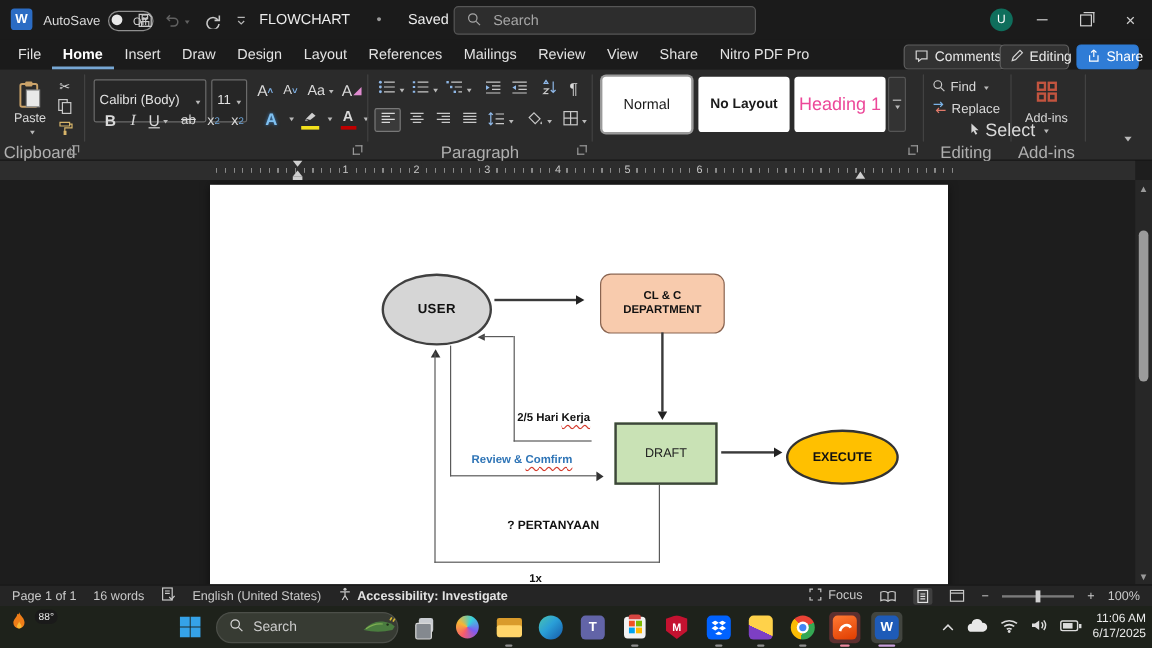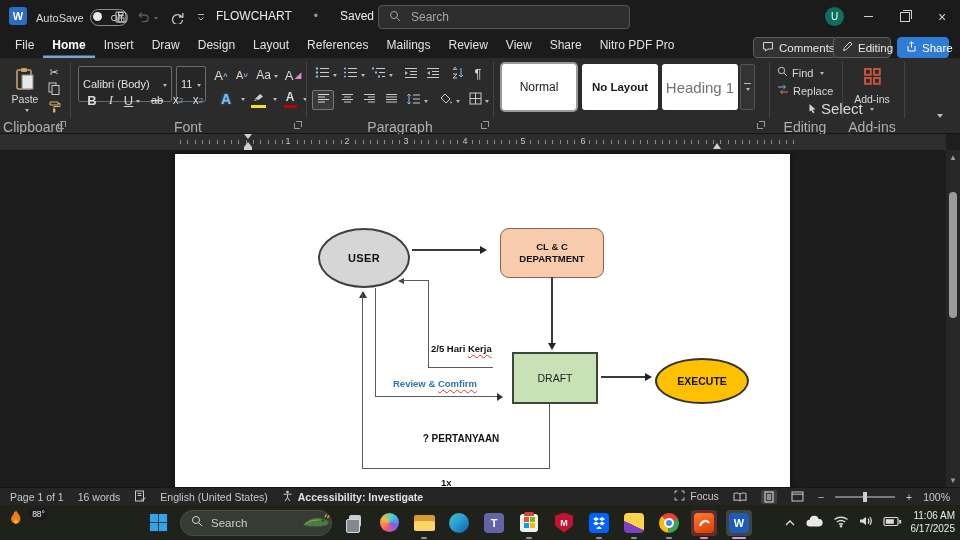--- a/index.html
+++ b/index.html
@@ -296,21 +296,20 @@
             <path d="M3 7 2 9h3z" fill="#9a9a9a"></path>
           </svg></span>
       <span class="bar-under" style="background:#f3e11c"></span>
     </div>
     <span class="caret sm" style="position:absolute;left:270px;top:40px"></span>
     <div class="ribtn" style="left:281px;top:31px;width:18px;height:20px;flex-direction:column">
       <span style="font-weight:bold;font-size:12px">A</span>
       <span class="bar-under" style="background:#c00000;width:13px"></span>
     </div>
     <span class="caret sm" style="position:absolute;left:300px;top:40px"></span>
-    <div class="glabel" style="left:78px;width:220px">Font</div>
     <div class="launcher" style="left:294px"></div>
     <div class="rsep" style="left:306px"></div>
 
     <div class="ribtn" style="left:314px;top:8px;width:24px;height:16px">
       <span><svg width="15" height="13" viewBox="0 0 15 13">
             <circle cx="2" cy="2.5" r="1.2" fill="#8fb8e8"></circle>
             <circle cx="2" cy="6.5" r="1.2" fill="#8fb8e8"></circle>
             <circle cx="2" cy="10.5" r="1.2" fill="#8fb8e8"></circle>
             <path d="M5 2.5h9M5 6.5h9M5 10.5h9" stroke="#c9c9c9"></path>
           </svg></span>
@@ -398,21 +397,21 @@
     <div class="glabel" style="left:312px;width:176px">Paragraph</div>
     <div class="launcher" style="left:481px"></div>
     <div class="rsep" style="left:493px"></div>
 
     <div class="style-card" style="left:502px;width:74px;box-shadow:0 0 0 2px #9a9a9a;font-size:12px">
       <span>Normal</span>
     </div>
     <div class="style-card" style="left:582px;width:76px;font-size:11.5px;font-weight:bold">
       <span>No Layout</span>
     </div>
-    <div class="style-card" style="left:662px;width:76px;font-size:15px;color:#737373;font-weight:300">
+    <div class="style-card" style="left:662px;width:76px;font-size:15px;color:#ec4899;font-weight:300">
       <span>Heading 1</span>
     </div>
     <div class="ribtn" style="left:740px;top:6px;width:15px;height:46px;background:#333;border:1px solid #555;border-radius:2px;flex-direction:column;gap:2px;box-sizing:border-box">
       <span style="width:7px;height:1px;background:#bdbdbd"></span>
       <span class="caret sm" style="margin:0"></span>
     </div>
     <div class="launcher" style="left:757px"></div>
     <div class="rsep" style="left:769px"></div>
 
     <div class="ribtn" style="left:777px;top:7px;height:15px;font-size:11px;gap:4px">

